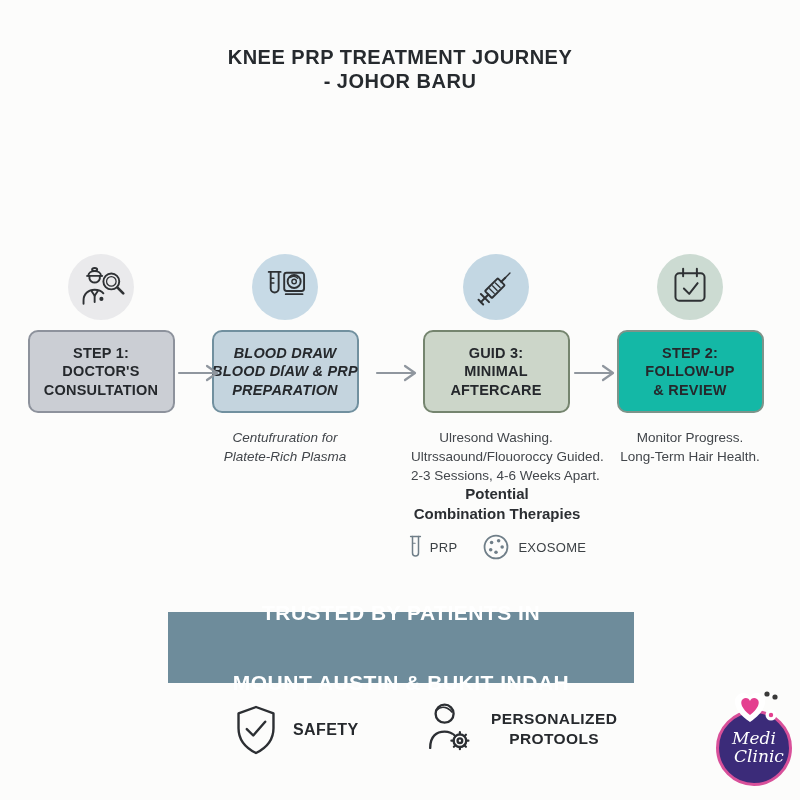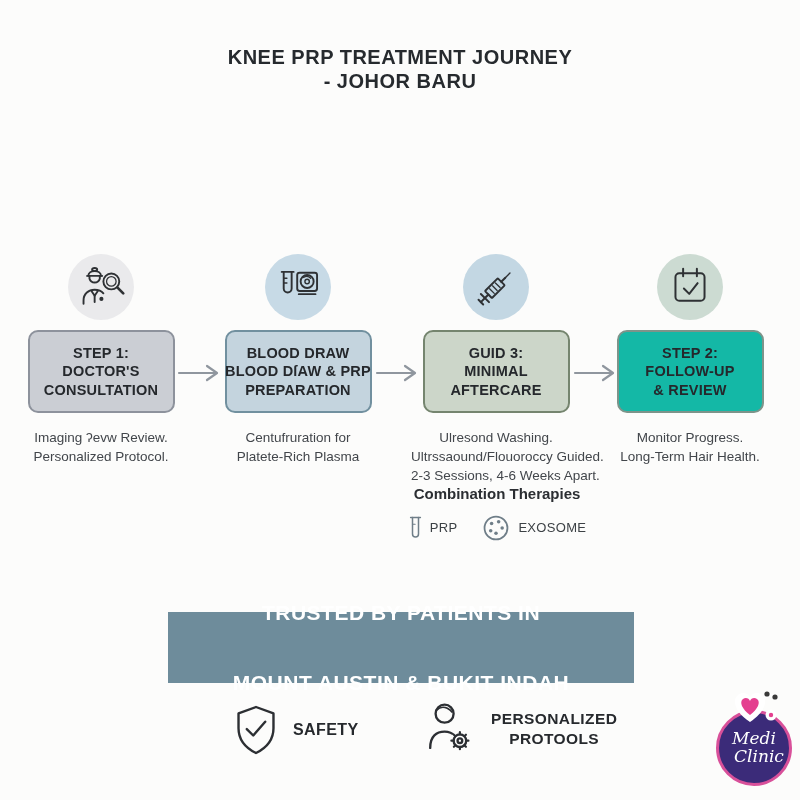--- a/index.html
+++ b/index.html
@@ -10,21 +10,21 @@
     font-family:"Liberation Sans", sans-serif; color:#2d3034;
   }
   
   .title {
     position:absolute; top:46px; left:0; width:100%;
     text-align:center; font-weight:bold; font-size:20px; line-height:1.18;
     letter-spacing:.5px; color:#262a2e;
   }
   
   .step-col { position:absolute; top:254px; width:170px; text-align:center; }
-  .col-1 { left:16px; }  .col-2 { left:213px; }  .col-3 { left:411px; }  .col-4 { left:605px; }
+  .col-1 { left:16px; }  .col-2 { left:200px;font-style:italic; }  .col-3 { left:411px; }  .col-4 { left:605px; }
   .icon-circle {
     width:66px; height:66px; border-radius:50%; margin:0 auto;
     display:flex; align-items:center; justify-content:center;
   }
   .c1 { background:#eaeaec; } .c2 { background:#c7dae6; }
   .c3 { background:#c3d7e3; } .c4 { background:#ccdbd2; }
   .step-box {
     margin:10px auto 0; width:147px; min-height:83px; border-radius:10px;
     display:flex; flex-direction:column; align-items:center; justify-content:center;
     padding:9px 2px; border:2px solid;
@@ -103,24 +103,20 @@
         <circle cx="34.5" cy="49" r="2.6" fill="#2e3134" stroke="none"></circle>
         <circle cx="47" cy="27" r="10"></circle>
         <circle cx="47" cy="27" r="6" stroke-width="1.6"></circle>
         <line x1="54.5" y1="34.5" x2="62" y2="42" stroke-width="3.4"></line>
       </svg>
     </div>
     <div class="step-box b1">
       <span>STEP 1:</span>
       <span>DOCTOR'S</span>
       <span>CONSULTATION</span>
-    </div>
-    <div class="step-desc">
-      <span>Imaging ʔevw Review.</span>
-      <span>Personalized Protocol.</span>
     </div>
   </div>
 
   <div class="step-col col-2">
     <div class="icon-circle c2">
       <svg width="54" height="54" viewBox="0 0 68 68" fill="none" stroke="#2e3134" stroke-width="2.4" stroke-linecap="round" stroke-linejoin="round">
         <path d="M16 15 v21 a5 5 0 0 0 10 0 V15"></path>
         <line x1="13.5" y1="15" x2="28.5" y2="15"></line>
         <line x1="16" y1="23" x2="20" y2="23" stroke-width="1.8"></line>
         <line x1="16" y1="29" x2="20" y2="29" stroke-width="1.8"></line>
@@ -199,20 +195,21 @@
     <line x1="2" y1="9" x2="38" y2="9"></line>
       <polyline points="30,2 40,9 30,16"></polyline>
   </svg>
   <svg class="arrow a3" viewBox="0 0 44 18" fill="none" stroke="#8f969e" stroke-width="2.2" stroke-linecap="round" stroke-linejoin="round">
     <line x1="2" y1="9" x2="38" y2="9"></line>
       <polyline points="30,2 40,9 30,16"></polyline>
   </svg>
 
   <div class="combo">
     <div class="combo-head">
+      <span>Potential</span>
       <span>Combination Therapies</span>
     </div>
     <div class="combo-items">
       <div class="combo-item">
         <svg width="15" height="30" viewBox="0 0 20 38" fill="none" stroke="#6f7e88" stroke-width="2" stroke-linecap="round" stroke-linejoin="round">
           <path d="M6 5 v22 a4 4 0 0 0 8 0 V5"></path>
           <line x1="3.5" y1="5" x2="16.5" y2="5"></line>
           <line x1="6" y1="14" x2="9.5" y2="14" stroke-width="1.5"></line>
         </svg>
         <span class="lbl">PRP</span>

